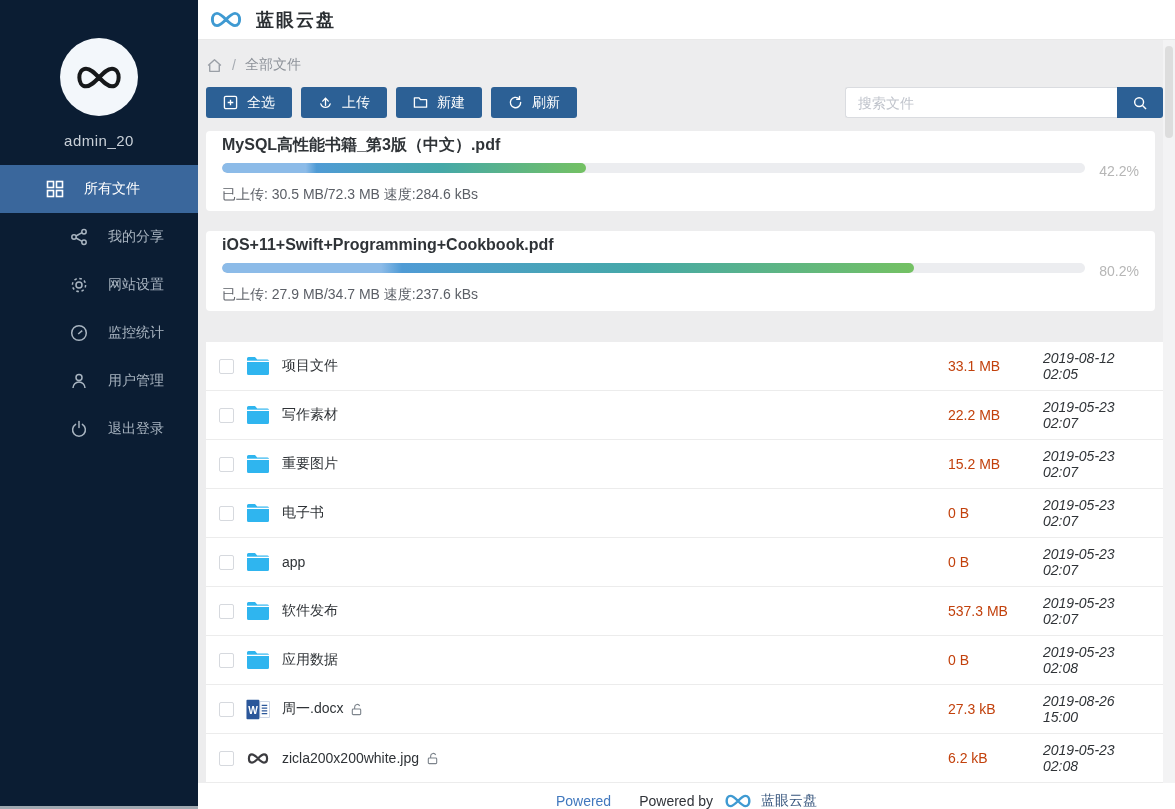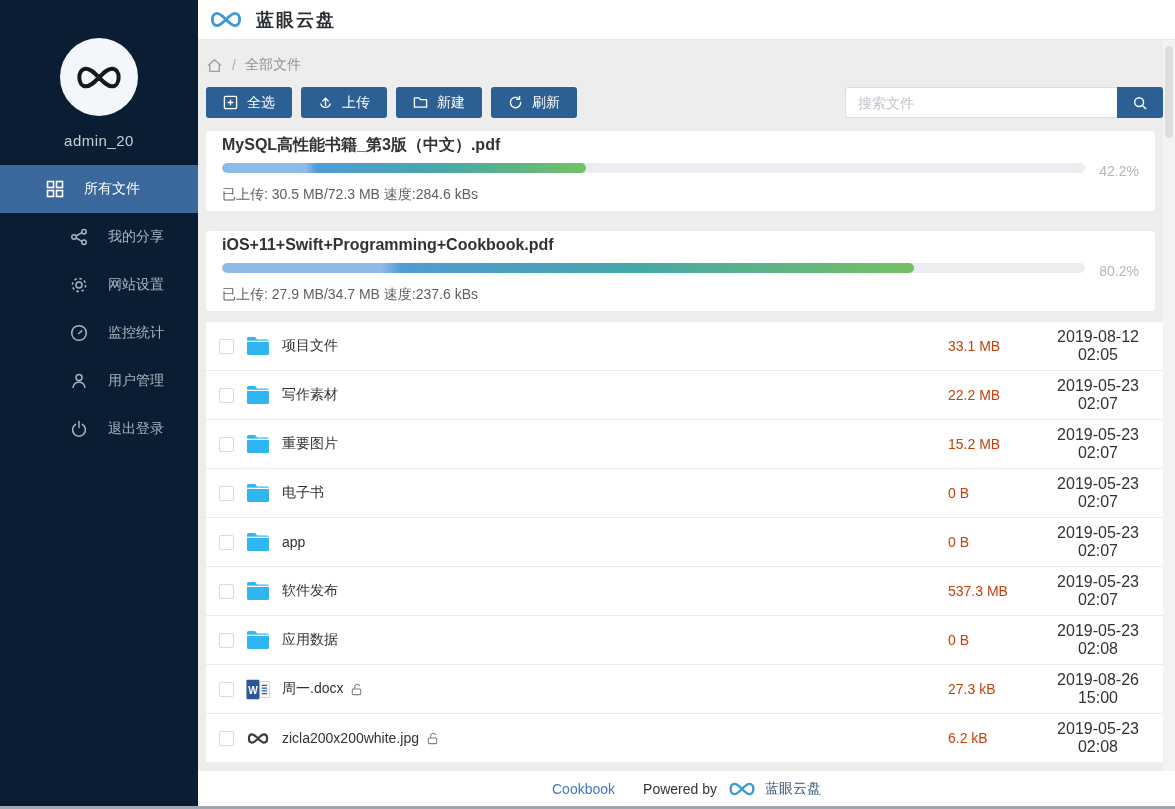--- a/index.html
+++ b/index.html
@@ -60,32 +60,32 @@
                 overflow:hidden; }
   .progress-row { display:flex; align-items:flex-start; margin-top:8px; }
   .progress-track { flex:1; height:10px; border-radius:5px; background:#ecedf0; overflow:hidden; }
   .progress-fill { height:10px; border-radius:5px;
       background:linear-gradient(90deg, var(--progress-start) 0%, var(--progress-start) 23%,
                  var(--progress-mid) 26%, var(--progress-teal) 60%, var(--progress-end) 100%); }
   .progress-percent { width:48px; margin-left:6px; text-align:right; color:var(--percent-text); font-size:14px; }
   .upload-status { margin-top:7px; font-size:14px; color:#5b5f66; }
 
   
-  .file-table { margin-top:11px; background:#fff; }
+  .file-table { margin-top:31px; background:#fff; }
   .file-row { height:49px; display:flex; align-items:center; padding:0 10px 0 13px;
               border-bottom:1px solid #ececec; cursor:pointer; }
   .checkbox { width:15px; height:15px; border:1px solid #d6d9de; border-radius:2px; background:#fff;
               flex:0 0 15px; cursor:pointer; }
   .file-icon { width:24px; margin-left:12px; display:inline-flex; justify-content:center; }
   .file-icon svg { display:block; }
   .file-name-wrap { flex:1; display:flex; align-items:center; margin-left:12px; min-width:0; }
   .file-name { font-size:14px; color:#2f3337; }
   .unlock { margin-left:7px; display:inline-flex; }
   .col-size { width:95px; font-size:14px; color:#c2410c; }
-  .col-date { width:110px; text-align:center; font-size:16px; color:#2f3337; }
+  .col-date { width:110px; text-align:left; font-size:14px; color:#2f3337;font-style:italic; }
 
   
   .footer { height:35px; background:#fff; display:flex; align-items:center; justify-content:center;
             font-size:14px; flex:0 0 35px; }
   .footer .lang { color:var(--link-blue); cursor:pointer; }
   .footer .powered { color:#303339; margin-left:28px; }
   .footer .footer-logo { margin:0 8px 0 10px; display:inline-flex; }
   .footer .footer-brand { color:#35547c; cursor:pointer; }
 
   .window-bottom-bar { height:3px; width:1175px; background:#9fa8b0; }
@@ -473,21 +473,21 @@
     <span class="col-date">2019-05-23 02:08</span>
   </div>
 </div>
 
       <div class="scroll-rail">
         <div class="scroll-thumb"></div>
       </div>
     </div>
 
     <div class="footer">
-      <span class="lang">Cookbook</span>
+      <span class="lang">Powered</span>
       <span class="powered">Powered by</span>
       <span class="footer-logo">
         <svg width="30" height="16" viewBox="0 0 44 22">
           <path d="M11 3.5 C3.5 3.5 3.5 18.5 11 18.5 C18.5 18.5 25.5 3.5 33 3.5 C40.5 3.5 40.5 18.5 33 18.5 C25.5 18.5 18.5 3.5 11 3.5 Z" fill="none" stroke="#3f9ad2" stroke-width="3.6"></path>
         </svg>
       </span>
       <span class="footer-brand">蓝眼云盘</span>
     </div>
   </div>
 </div>

